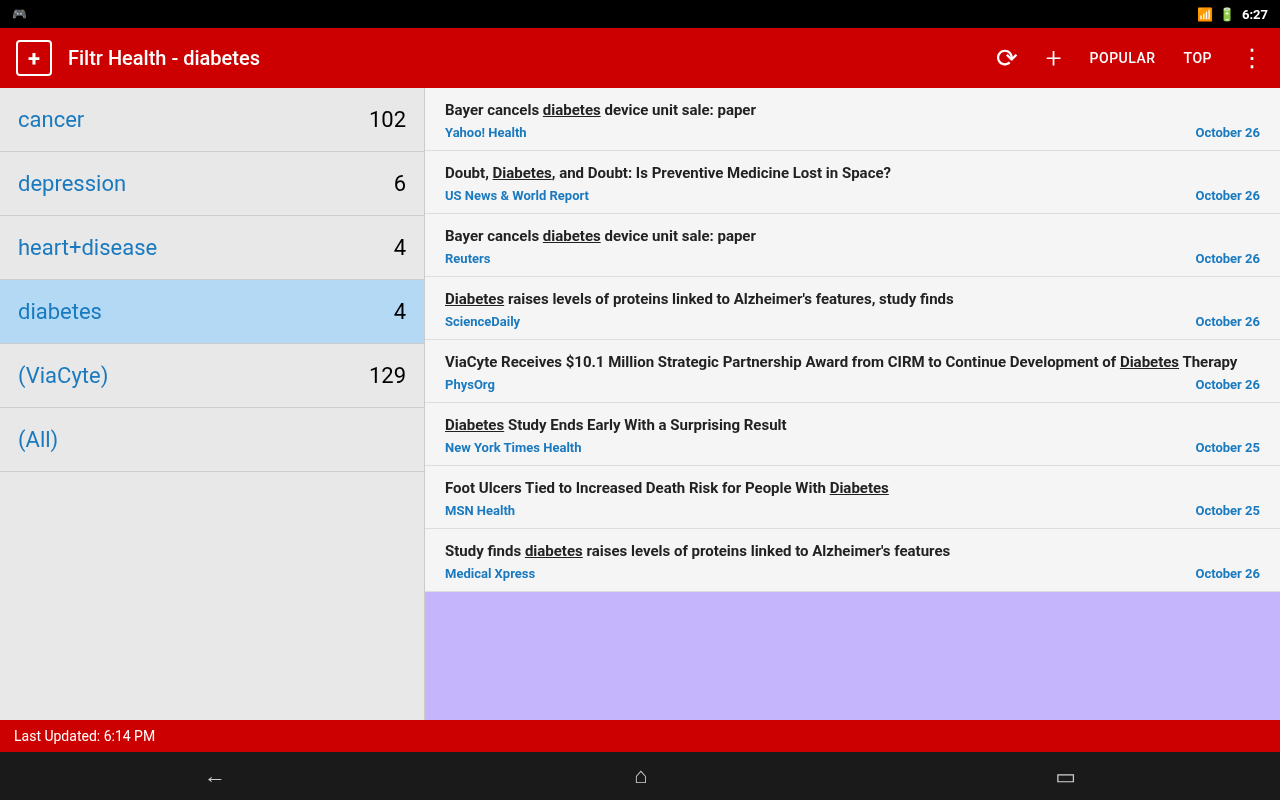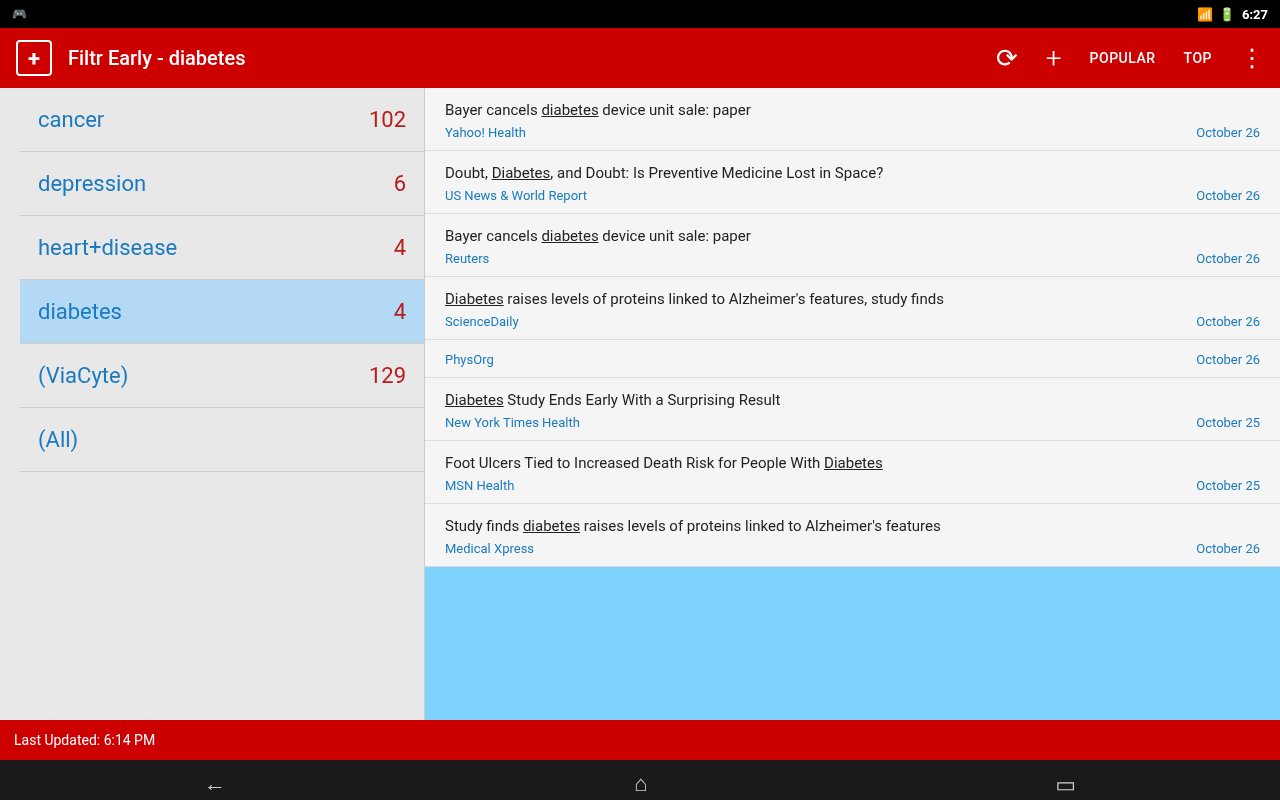--- a/index.html
+++ b/index.html
@@ -73,50 +73,50 @@
       display: flex;
       height: calc(800px - 28px - 60px - 32px - 48px);
     }
 
     
     .sidebar {
       width: 425px;
       background: #e8e8e8;
       border-right: 1px solid #ccc;
       flex-shrink: 0;
-      padding-left: 20px;
     }
     .sidebar-item {
       display: flex;
       align-items: center;
       justify-content: space-between;
       padding: 0 18px;
       height: 64px;
       border-bottom: 1px solid #ccc;
       cursor: pointer;
     }
     .sidebar-item.active {
       background: #b3d9f5;
     }
     .sidebar-item-label {
       font-size: 22px;
       color: #1a7abf;
       font-weight: 400;
     }
     .sidebar-item-count {
       font-size: 22px;
-      color: #b91c1c;
+      color: #000000;
       font-weight: 400;
     }
 
     
     .news-list {
       flex: 1;
-      background: #7dd3fc;
+      background: #c4b5fd;
       overflow-y: auto;
+      font-weight: bold;
     }
     .news-item {
       padding: 12px 20px 10px 20px;
       border-bottom: 1px solid #ddd;
       background: #f5f5f5;
       cursor: pointer;
     }
     .news-title {
       font-size: 15px;
       color: #222;
@@ -137,21 +137,21 @@
       color: #1a7abf;
     }
     .news-date {
       font-size: 13px;
       color: #1a7abf;
     }
 
     
     .bottom-status {
       background: #cc0000;
-      height: 40px;
+      height: 32px;
       display: flex;
       align-items: center;
       padding: 12px 14px;
       color: #fff;
       font-size: 14px;
     }
 
     
     .nav-bar {
       background: #1a1a1a;
@@ -177,21 +177,21 @@
     <span>📶</span>
     <span>🔋</span>
     <span>6:27</span>
   </div>
 </div>
 
 <div class="top-bar">
   <div class="app-logo">
     <span>+</span>
   </div>
-  <span class="app-title">Filtr Early - diabetes</span>
+  <span class="app-title">Filtr Health - diabetes</span>
   <div class="top-actions">
     <span class="top-icon" style="font-size:26px;">⟳</span>
     <span class="top-icon" style="font-size:28px; font-weight:300;">+</span>
     <span class="top-label">POPULAR</span>
     <span class="top-label">TOP</span>
     <span class="top-icon" style="font-size:24px; letter-spacing:0;">⋮</span>
   </div>
 </div>
 
 <div class="main">
@@ -246,20 +246,21 @@
       </div>
     </div>
       <div class="news-item">
       <div class="news-title"><span class="keyword">Diabetes</span><span> raises levels of proteins linked to Alzheimer's features, study finds</span></div>
       <div class="news-meta">
         <span class="news-source">ScienceDaily</span>
         <span class="news-date">October 26</span>
       </div>
     </div>
       <div class="news-item">
+      <div class="news-title"><span>ViaCyte Receives $10.1 Million Strategic Partnership Award from CIRM to Continue Development of </span><span class="keyword">Diabetes</span><span> Therapy</span></div>
       <div class="news-meta">
         <span class="news-source">PhysOrg</span>
         <span class="news-date">October 26</span>
       </div>
     </div>
       <div class="news-item">
       <div class="news-title"><span class="keyword">Diabetes</span><span> Study Ends Early With a Surprising Result</span></div>
       <div class="news-meta">
         <span class="news-source">New York Times Health</span>
         <span class="news-date">October 25</span>

